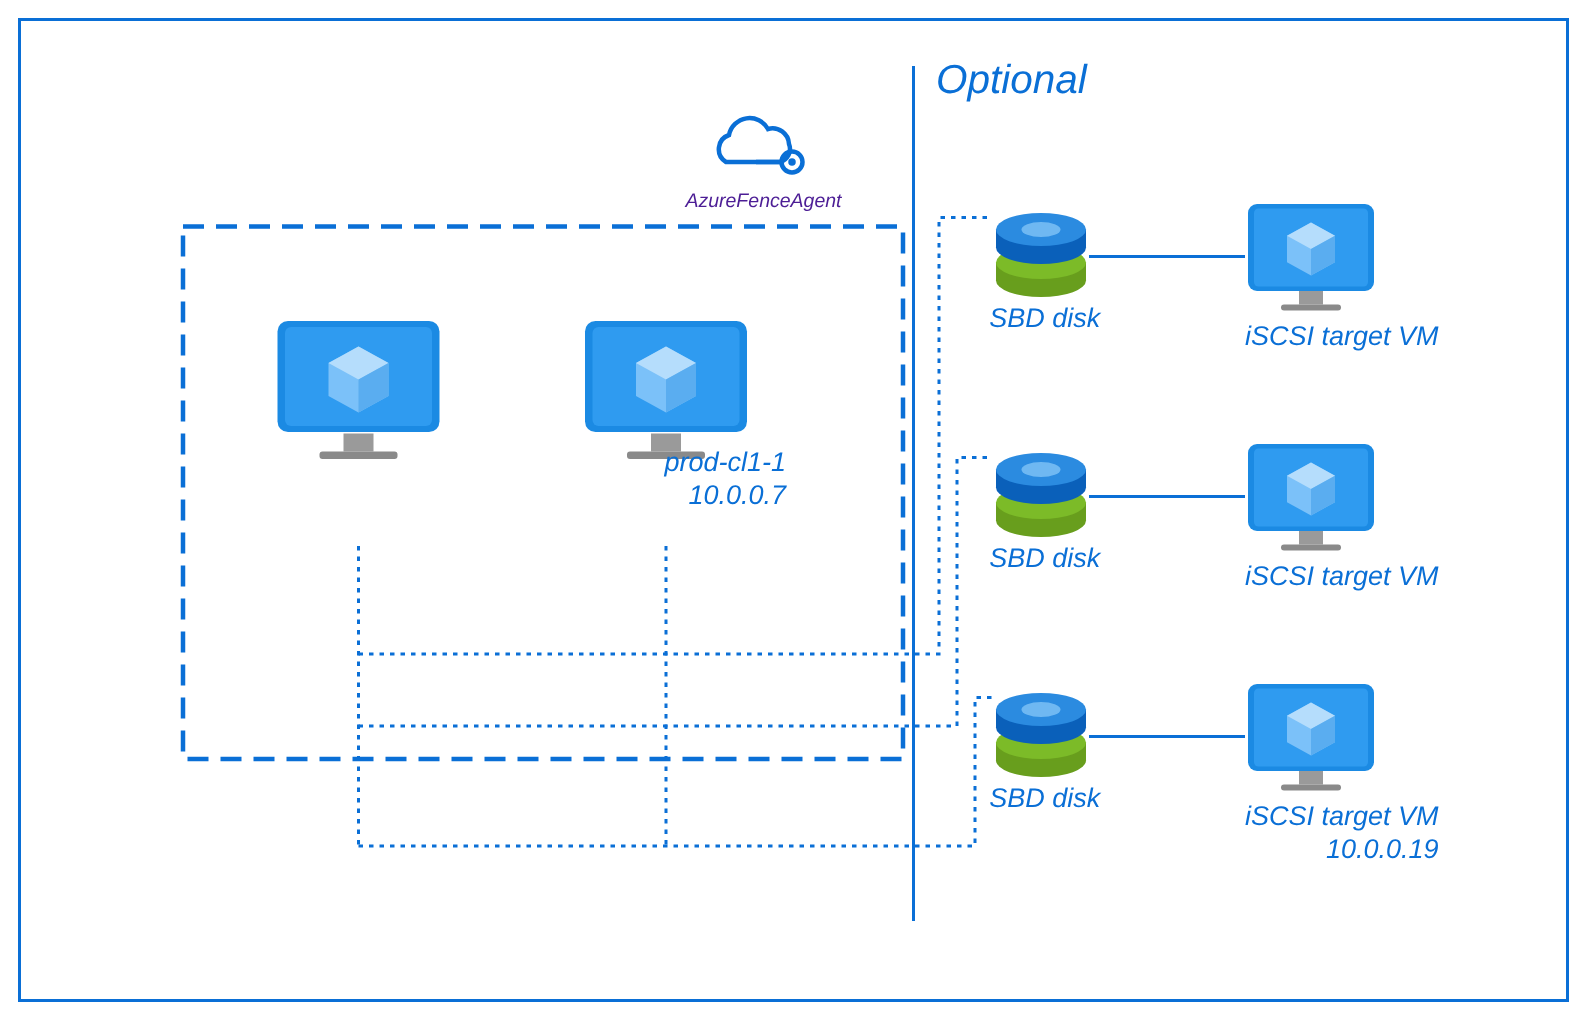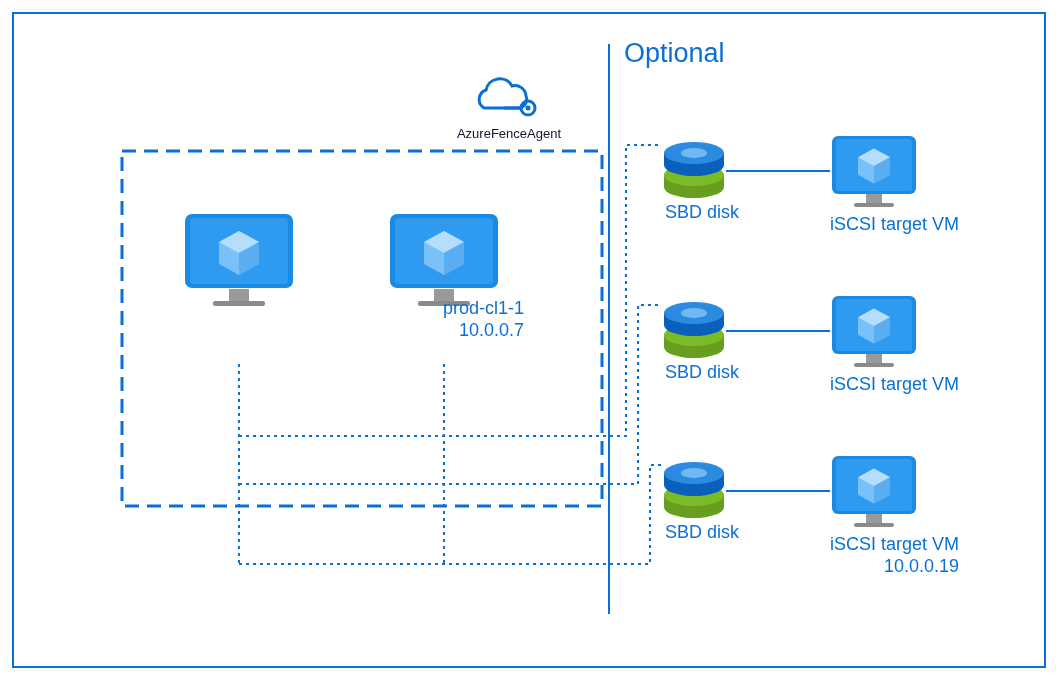--- a/index.html
+++ b/index.html
@@ -10,34 +10,35 @@
     position: relative;
   }
   .diagram-frame {
     position: absolute;
     left: 12px;
     top: 12px;
     width: 1030px;
     height: 652px;
     border: 2px solid #0a6fd6;
     background: #fff;
+    font-style: italic;
   }
   .blue-text {
     color: #0a6fd6;
     font-size: 18px;
-    text-align: right;
+    text-align: center;
   }
   .label-title {
     color: #0a6fd6;
     font-size: 18px;
     text-align: right;
     line-height: 1.2;
   }
   .fence-label {
-    color: #0f172a;
+    color: #4c1d95;
     font-size: 13px;
     text-align: center;
   }
   .optional-label {
     color: #0a6fd6;
     font-size: 27px;
     font-weight: 400;
   }
   svg.full {
     position: absolute;

